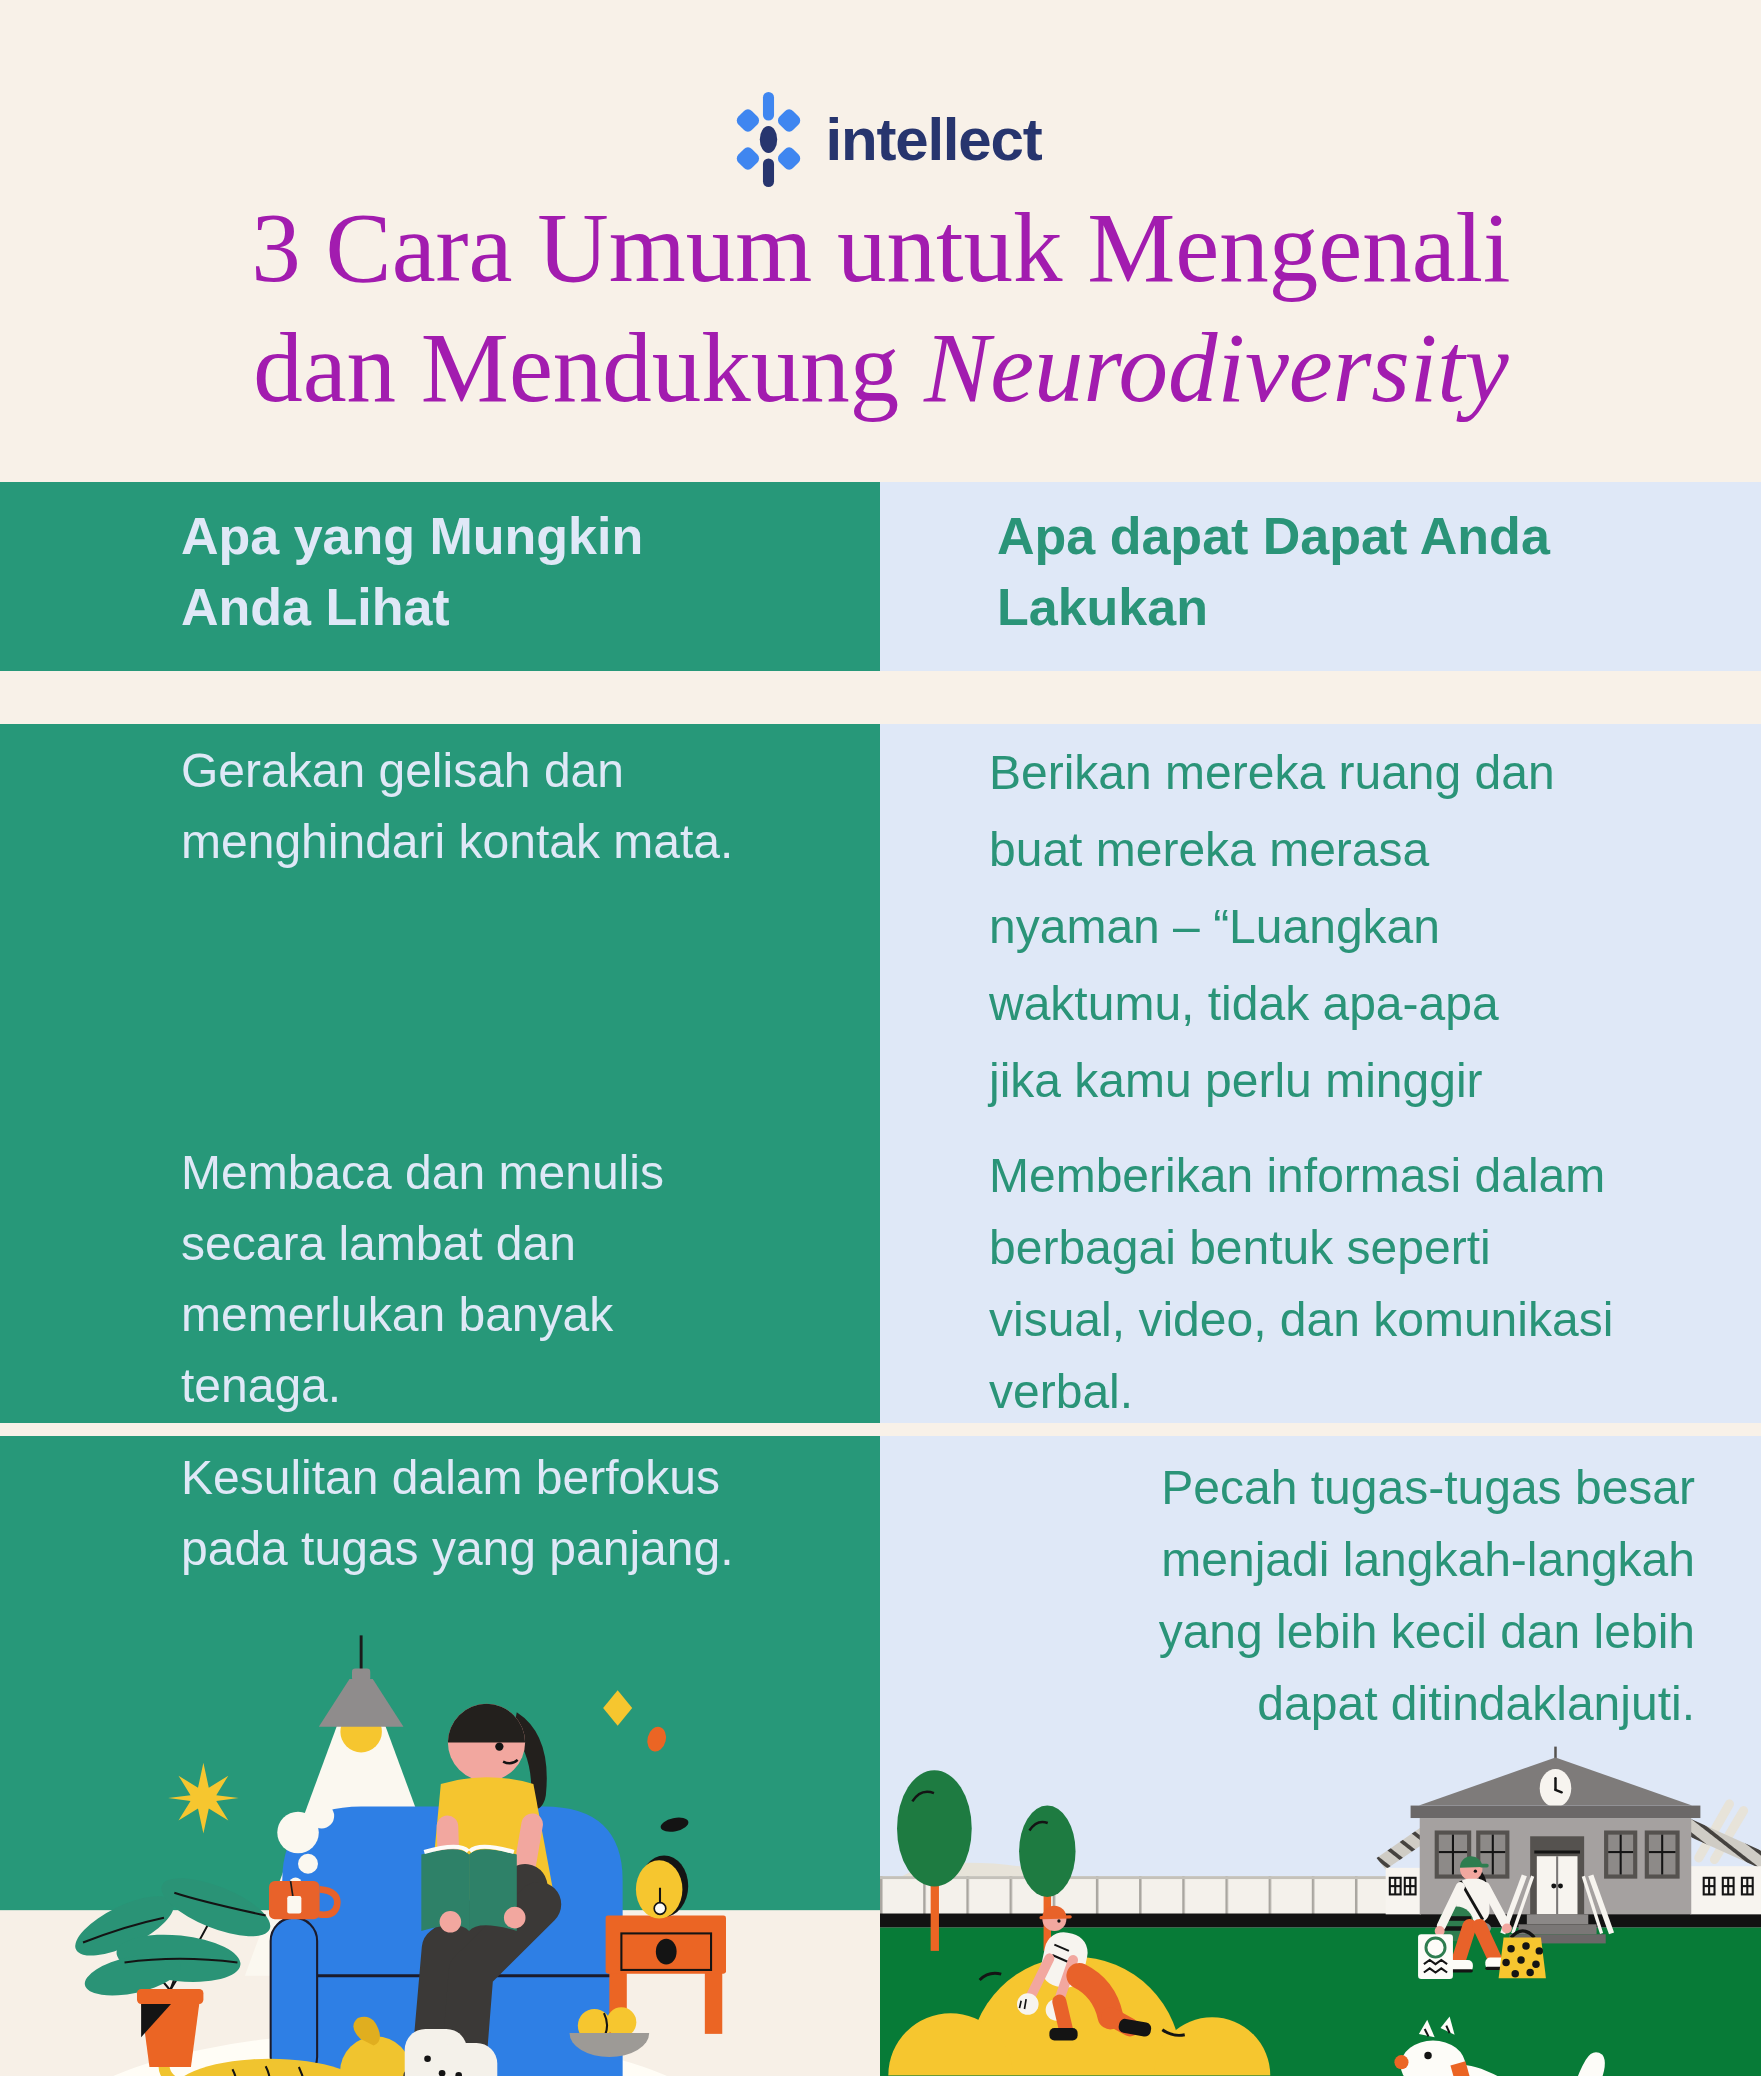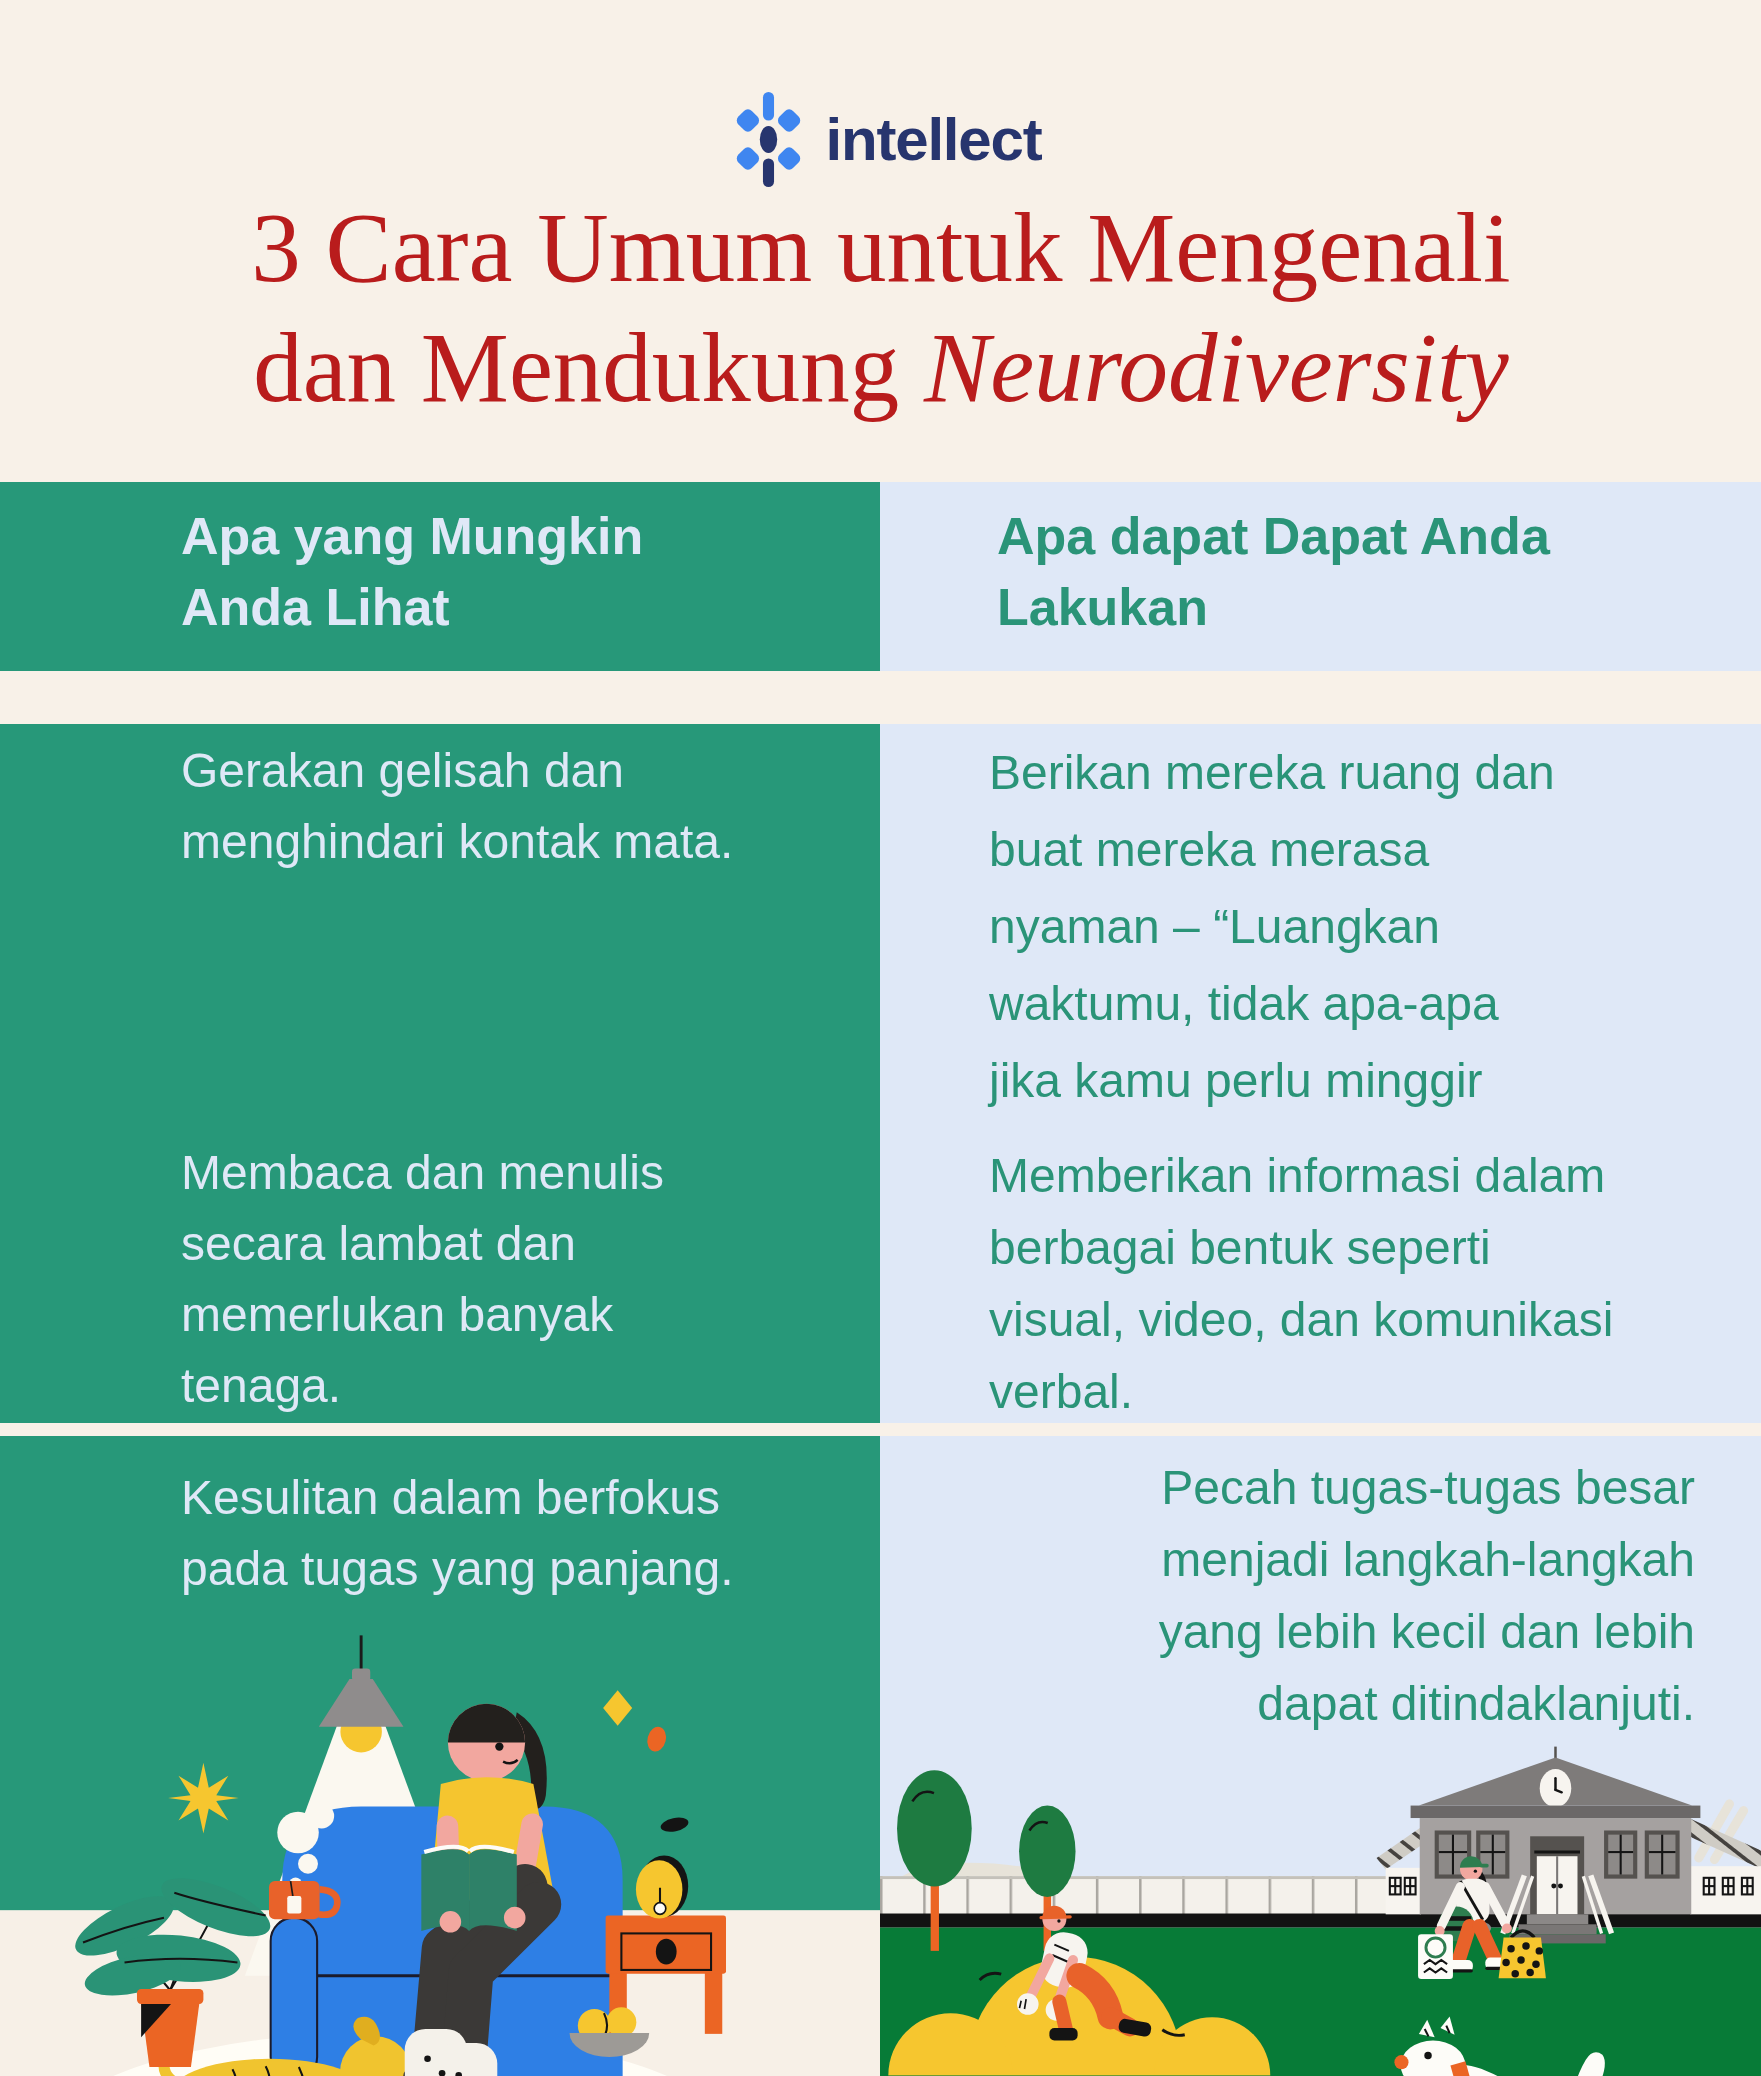--- a/index.html
+++ b/index.html
@@ -9,42 +9,42 @@
     background:#F8F1E8; overflow:hidden;
     font-family:"Liberation Sans", sans-serif;
   }
   
   .logo-row{ position:absolute; top:92px; left:0; width:100%;
     display:flex; justify-content:center; align-items:center; gap:10px; }
   .logo-icon{ width:95px; height:95px; display:block; }
   .logo-word{ font-size:60px; font-weight:bold; color:#27356E; letter-spacing:-1.2px; }
   .title{ position:absolute; top:188px; left:0; width:100%;
     text-align:center; font-family:"Liberation Serif", serif; font-weight:normal;
-    font-size:99px; line-height:120px; color:#b91c1c; }
+    font-size:99px; line-height:120px; color:#a21caf; }
   .title em{ font-style:italic; }
   
   .table{ position:absolute; left:0; top:0; width:100%; }
   .trow{ position:absolute; left:0; width:100%; }
   .thead{ top:482px; height:189px; }
   .row1 { top:684px; height:464px;margin-top:40px; }
   .row2 { top:1110px; height:313px; }
   .row3 { top:1436px; height:686px; }
   .cl,.cr{ position:absolute; top:0; height:100%; overflow:hidden; }
   .cl{ left:0; width:880px; background:#279879; }
   .cr{ left:880px; width:881px; background:#DFE8F7; }
   .cl p, .cr p{ white-space:pre-line; }
   .cl p{ padding-left:181px; padding-right:137px; font-size:48px; line-height:71px; color:#DFE8F7; }
   .cr p{ padding-left:109px; padding-right:66px; font-size:48px; line-height:72px; color:#2A9478; }
   .thead p{ font-size:52px; font-weight:bold; line-height:71px; padding-top:19px; }
   .thead .cr p{ padding-left:117px; color:#2A9478; }
   .row1 .cl p{ padding-top:10.8px; }
   .row1 .cr p{ padding-top:10px; line-height:77px; }
   .row2 .cl p{ padding-top:27px; }
   .row2 .cr p{ padding-top:30px; }
-  .row3 .cl p{ padding-top:26px; }
+  .row3 .cl p{ padding-top:6px; }
   .row3 .cr p{ padding-top:16px;text-align:right; }
   .illus{ position:absolute; left:0; top:0; width:100%; height:100%; display:block; }
   .row3 p{ position:relative; z-index:2; }
 </style>
 </head>
 <body>
 
 <div class="poster">
 
   <div class="logo-row">

